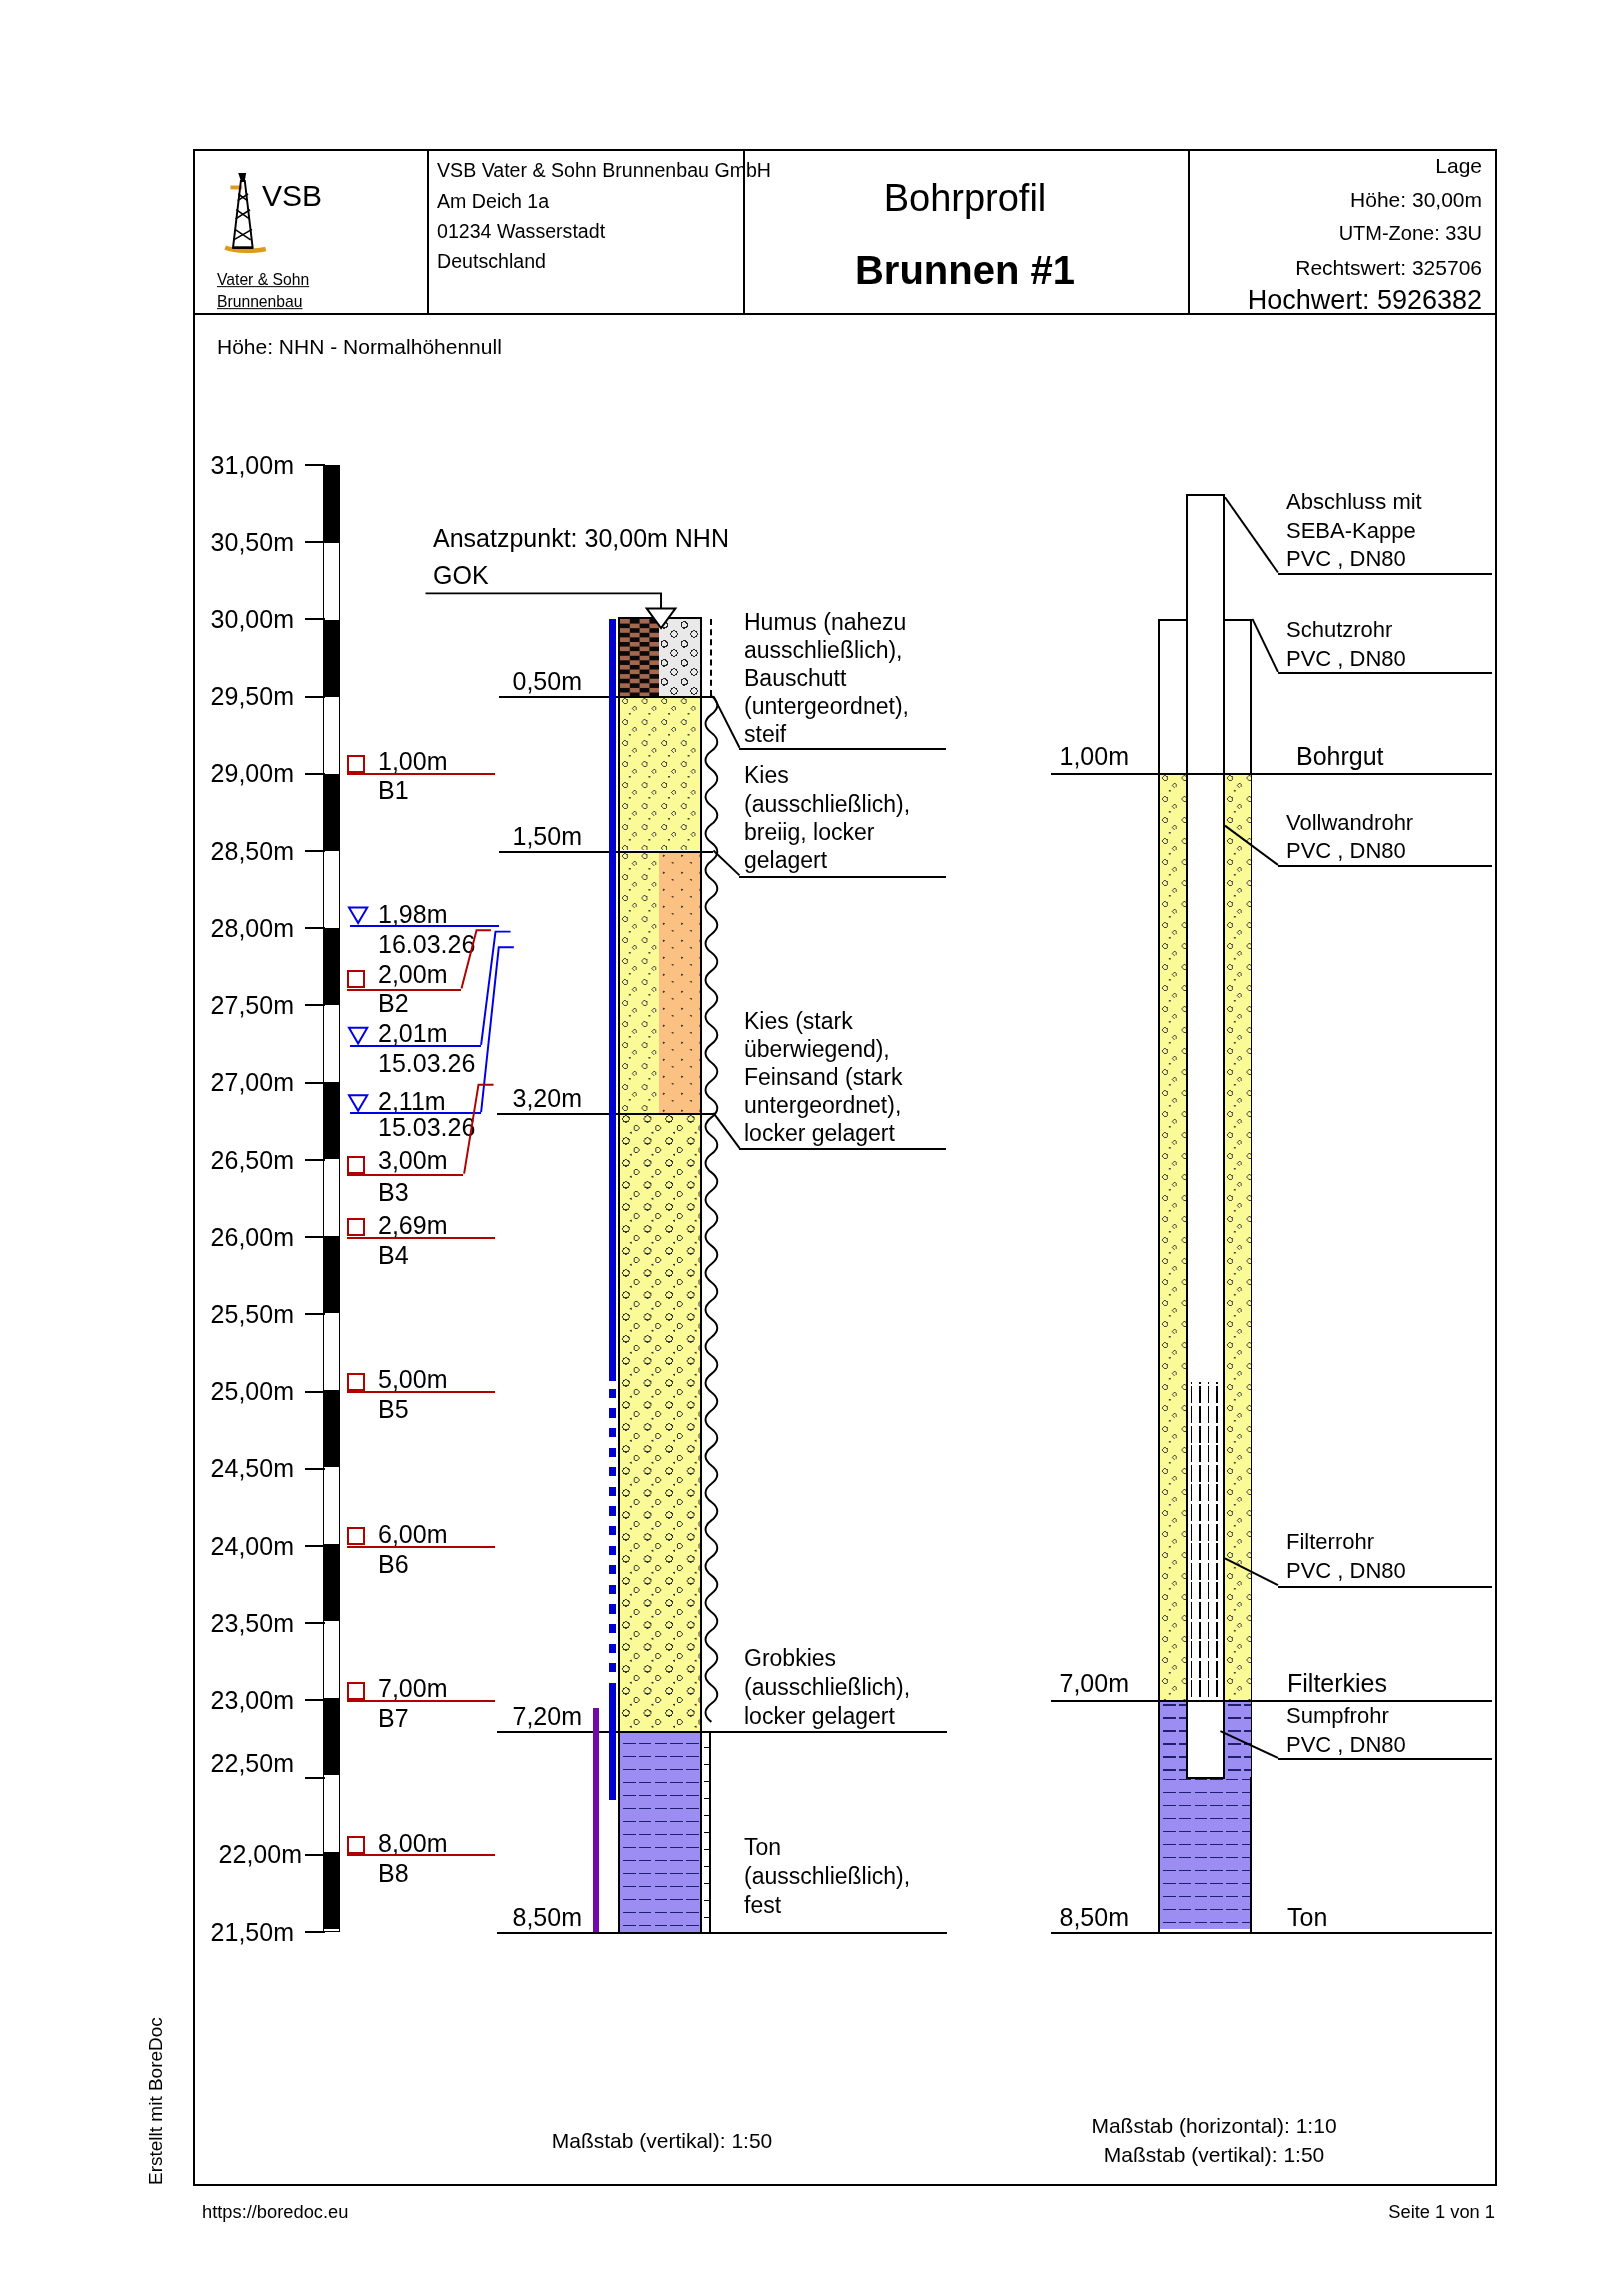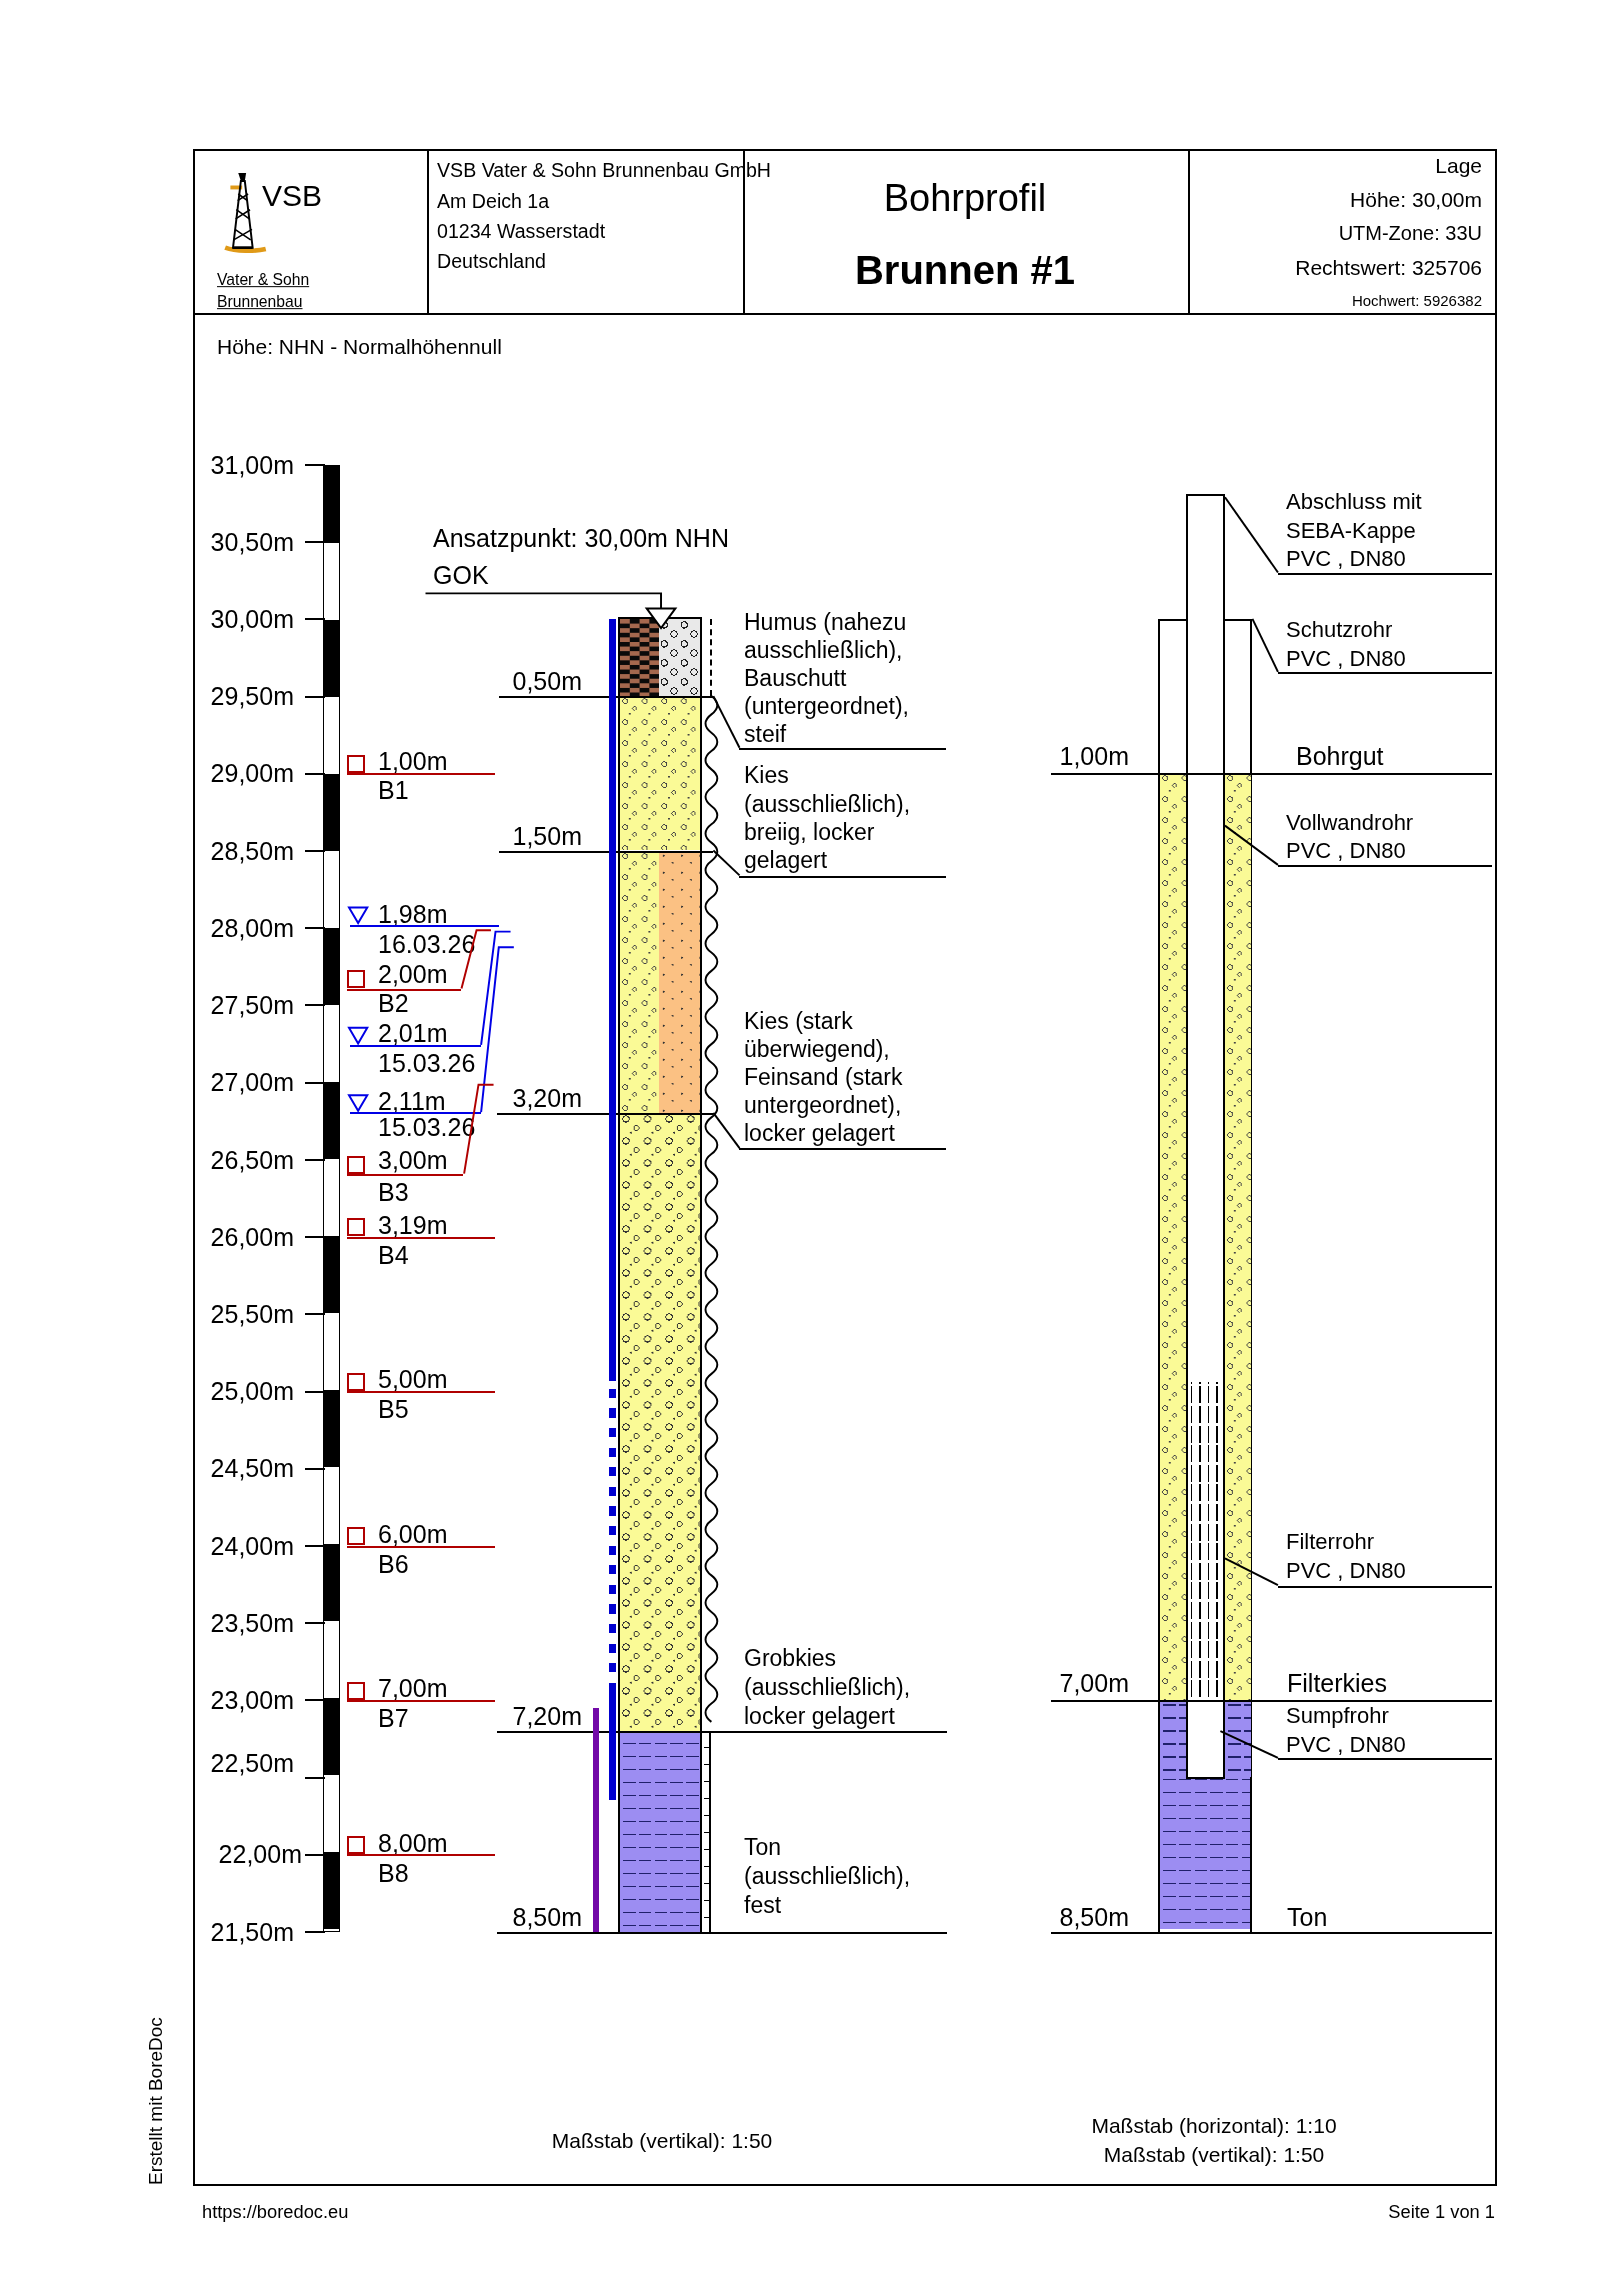--- a/index.html
+++ b/index.html
@@ -81,21 +81,21 @@
   <div class="lbl sm" style="left:437px;top:232px">01234 Wasserstadt</div>
   <div class="lbl sm" style="left:437px;top:262px">Deutschland</div>
 
   <div class="lbl" style="left:965px;top:198px;font-size:38px;transform:translate(-50%,-50%)">Bohrprofil</div>
   <div class="lbl" style="left:965px;top:270px;font-size:40px;font-weight:bold;transform:translate(-50%,-50%)">Brunnen #1</div>
 
   <div class="lbl" style="left:1482px;top:165px;font-size:21px;transform:translate(-100%,-50%)">Lage</div>
   <div class="lbl" style="left:1482px;top:199px;font-size:21px;transform:translate(-100%,-50%)">Höhe: 30,00m</div>
   <div class="lbl" style="left:1482px;top:233px;font-size:20px;transform:translate(-100%,-50%)">UTM-Zone: 33U</div>
   <div class="lbl" style="left:1482px;top:267px;font-size:21px;transform:translate(-100%,-50%)">Rechtswert: 325706</div>
-  <div class="lbl" style="left:1482px;top:300px;font-size:15px;transform:translate(-100%,-50%)">Hochwert: 5926382</div>
+  <div class="lbl" style="left:1482px;top:300px;font-size:27px;transform:translate(-100%,-50%)">Hochwert: 5926382</div>
 
   <div class="lbl" style="left:217px;top:346px;font-size:21px">Höhe: NHN - Normalhöhennull</div>
 
   <div class="ruler">
     <div class="seg"></div>
       <div class="seg"></div>
       <div class="seg"></div>
       <div class="seg"></div>
       <div class="seg"></div>
       <div class="seg"></div>
@@ -224,21 +224,21 @@
   <div class="lbl" style="left:378px;top:974px">2,00m</div>
   <div class="redl" style="left:347px;top:989px;width:114px"></div>
   <div class="lbl" style="left:378px;top:1003px">B2</div>
 
   <div class="sq" style="left:347px;top:1156px"></div>
   <div class="lbl" style="left:378px;top:1160px">3,00m</div>
   <div class="redl" style="left:347px;top:1174px;width:116px"></div>
   <div class="lbl" style="left:378px;top:1192px">B3</div>
 
   <div class="sq" style="left:347px;top:1218px"></div>
-  <div class="lbl" style="left:378px;top:1225px">3,19m</div>
+  <div class="lbl" style="left:378px;top:1225px">2,69m</div>
   <div class="redl" style="left:347px;top:1237px;width:148px"></div>
   <div class="lbl" style="left:378px;top:1255px">B4</div>
 
   <div class="sq" style="left:347px;top:1373px"></div>
   <div class="lbl" style="left:378px;top:1379px">5,00m</div>
   <div class="redl" style="left:347px;top:1391px;width:148px"></div>
   <div class="lbl" style="left:378px;top:1409px">B5</div>
 
   <div class="sq" style="left:347px;top:1527px"></div>
   <div class="lbl" style="left:378px;top:1534px">6,00m</div>

